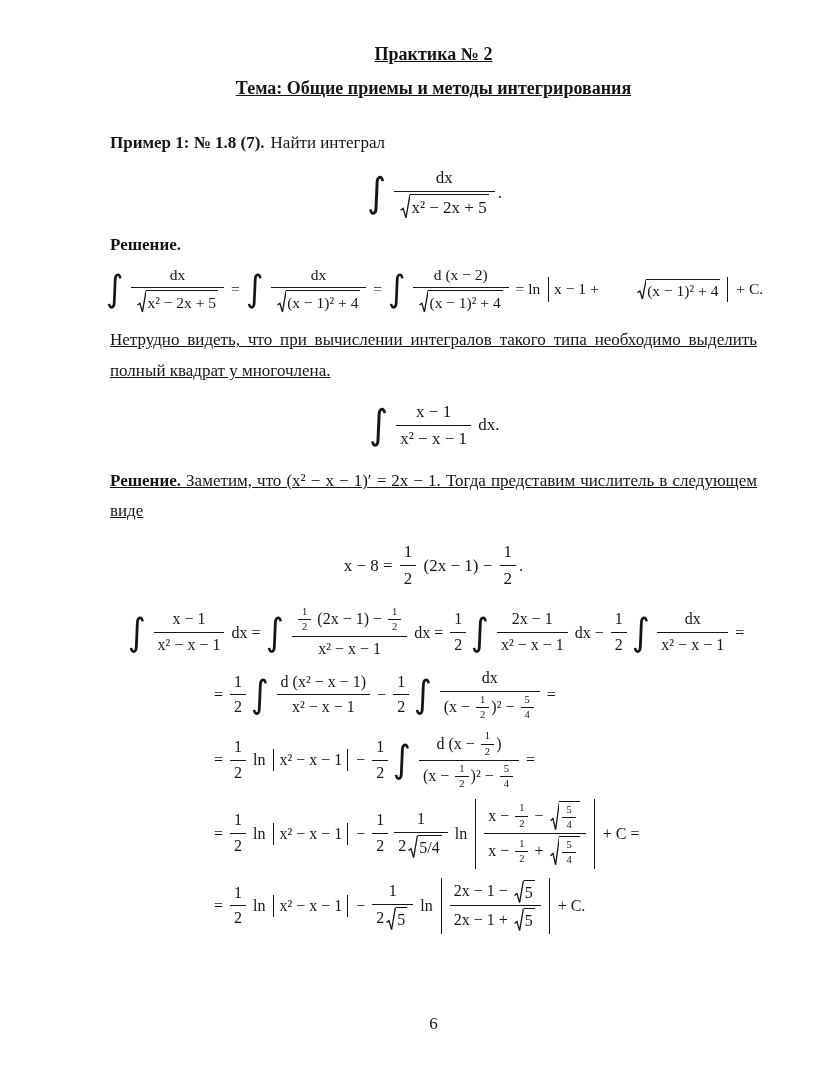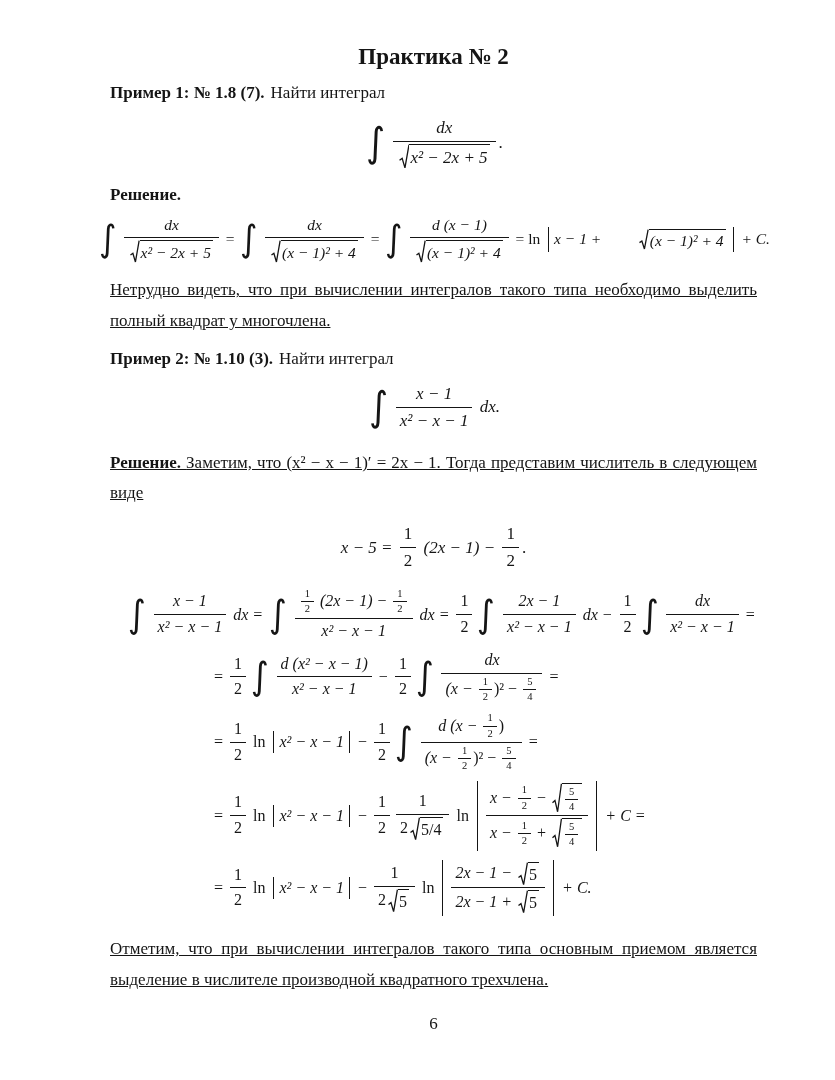--- a/index.html
+++ b/index.html
@@ -2,38 +2,38 @@
 <html><head>
 <meta charset="utf-8">
 <style>
   html,body { margin:0; padding:0; background:#ffffff; }
   .page {
     width:835px; height:1080px; box-sizing:border-box; position:relative;
     background:#ffffff; color:#151515; overflow:hidden;
     font-family:"Liberation Serif", serif; font-size:17px;
     padding:44px 78px 0 110px;
   }
-  .title, .subtitle { text-align:center; font-weight:bold; font-size:23px; }
+  .title, .subtitle { text-align:center; font-weight:bold; font-size:18px;text-decoration:underline; }
   .title { margin:0 0 13px; }
   .subtitle { margin:0 0 34px; }
   p { margin:0; }
   p.lead { margin:4px 0 4px; }
   p.lead b { margin-right:.35em; }
   p.just { margin:12px 0; text-align:justify; line-height:1.8;text-decoration:underline; }
   .page-number { position:absolute; left:110px; right:78px; top:1014px; text-align:center; }
 
   
   .mdisp { display:flex; justify-content:center; align-items:center; margin:14px 0 16px; font-size:17px; }
   .mdisp.small { font-size:15.5px; margin:10px 0 12px; }
   .derivation { display:flex; flex-direction:column; gap:9px; margin:8px 0 18px; }
   .mline { display:flex; align-items:center; font-size:16px; margin-left:104px; }
   .derivation .mline:first-child { margin-left:16px; }
 
   .mi, .mn { white-space:pre; }
-  .mi { font-style:italic; }
+  .mi { }
   .mn { font-style:normal; }
   .mint {
     font-family:"DejaVu Sans", sans-serif; font-style:normal;
     font-size:2.35em; line-height:.85; padding:0 4px 0 1px;
     transform:scaleX(.92); display:inline-block;
   }
   .mfrac { display:inline-flex; flex-direction:column; align-items:stretch; margin:0 3px; line-height:1.3; vertical-align:middle; }
   .mfrac .num, .mfrac .den { display:flex; justify-content:center; align-items:center; padding:0 4px; }
   .mfrac .num { border-bottom:1px solid currentColor; padding-bottom:2px; }
   .mfrac .den { padding-top:2px; }
@@ -46,20 +46,21 @@
   .msqrt .rad { display:inline-flex; align-items:flex-end; border-top:1px solid currentColor; padding:2px 2px 0 1px; }
 
   .mabs { display:inline-flex; align-items:center; border-left:1px solid currentColor; border-right:1px solid currentColor; padding:2px 5px; margin:0 4px;gap:32px; }
 </style>
 </head>
 <body>
 
 <div class="page">
 
   <div class="title">Практика № 2</div>
+  <div class="subtitle">Тема: Общие приемы и методы интегрирования</div>
 
   <p class="lead"><b>Пример 1: № 1.8 (7).</b><span>Найти интеграл</span></p>
 
   <div class="mdisp">
       <span class="mint">∫</span>
       <span class="mfrac">
         <span class="num">
           <span class="mi">dx</span>
         </span>
         <span class="den">
@@ -109,21 +110,21 @@
             <span class="rad">
               <span class="mi">(x − 1)² + 4</span>
             </span>
           </span>
         </span>
       </span>
       <span class="mn"> = </span>
       <span class="mint">∫</span>
       <span class="mfrac">
         <span class="num">
-          <span class="mi">d (x − 1)</span>
+          <span class="mi">d (x − 2)</span>
         </span>
         <span class="den">
           <span class="msqrt">
             <svg viewBox="0 0 20 40" preserveAspectRatio="none">
               <path d="M1 26 L6 23 L11.3 38 L19 1" fill="none" stroke="currentColor" stroke-width="1.3" vector-effect="non-scaling-stroke"></path>
             </svg>
             <span class="rad">
               <span class="mi">(x − 1)² + 4</span>
             </span>
           </span>
@@ -140,39 +141,38 @@
           <span class="rad">
             <span class="mi">(x − 1)² + 4</span>
           </span>
         </span>
       </span>
       <span class="mi"> + C.</span>
     </div>
 
   <p class="just">Нетрудно видеть, что при вычислении интегралов такого типа необходимо выделить полный квадрат у многочлена.</p>
 
-  <p class="lead"><b>Пример 2: № 1.10 (3).</b><span>Найти интеграл</span></p>
 
   <div class="mdisp">
       <span class="mint">∫</span>
       <span class="mfrac">
         <span class="num">
           <span class="mi">x − 1</span>
         </span>
         <span class="den">
           <span class="mi">x² − x − 1</span>
         </span>
       </span>
       <span class="mi"> dx.</span>
     </div>
 
   <p class="just"><b>Решение.</b> <span>Заметим, что (x² − x − 1)′ = 2x − 1. Тогда представим числитель в следующем виде</span></p>
 
   <div class="mdisp">
-      <span class="mi">x − 5 = </span>
+      <span class="mi">x − 8 = </span>
       <span class="mfrac">
         <span class="num">
           <span class="mn">1</span>
         </span>
         <span class="den">
           <span class="mn">2</span>
         </span>
       </span>
       <span class="mi"> (2x − 1) − </span>
       <span class="mfrac">
@@ -533,17 +533,16 @@
                   <span class="mn">5</span>
                 </span>
               </span>
             </span>
           </span>
         </span>
         <span class="mi"> + C.</span>
       </div>
   </div>
 
-  <p class="just">Отметим, что при вычислении интегралов такого типа основным приемом является выделение в числителе производной квадратного трехчлена.</p>
 
   <div class="page-number">6</div>
 
 </div>
 
 </body></html>

